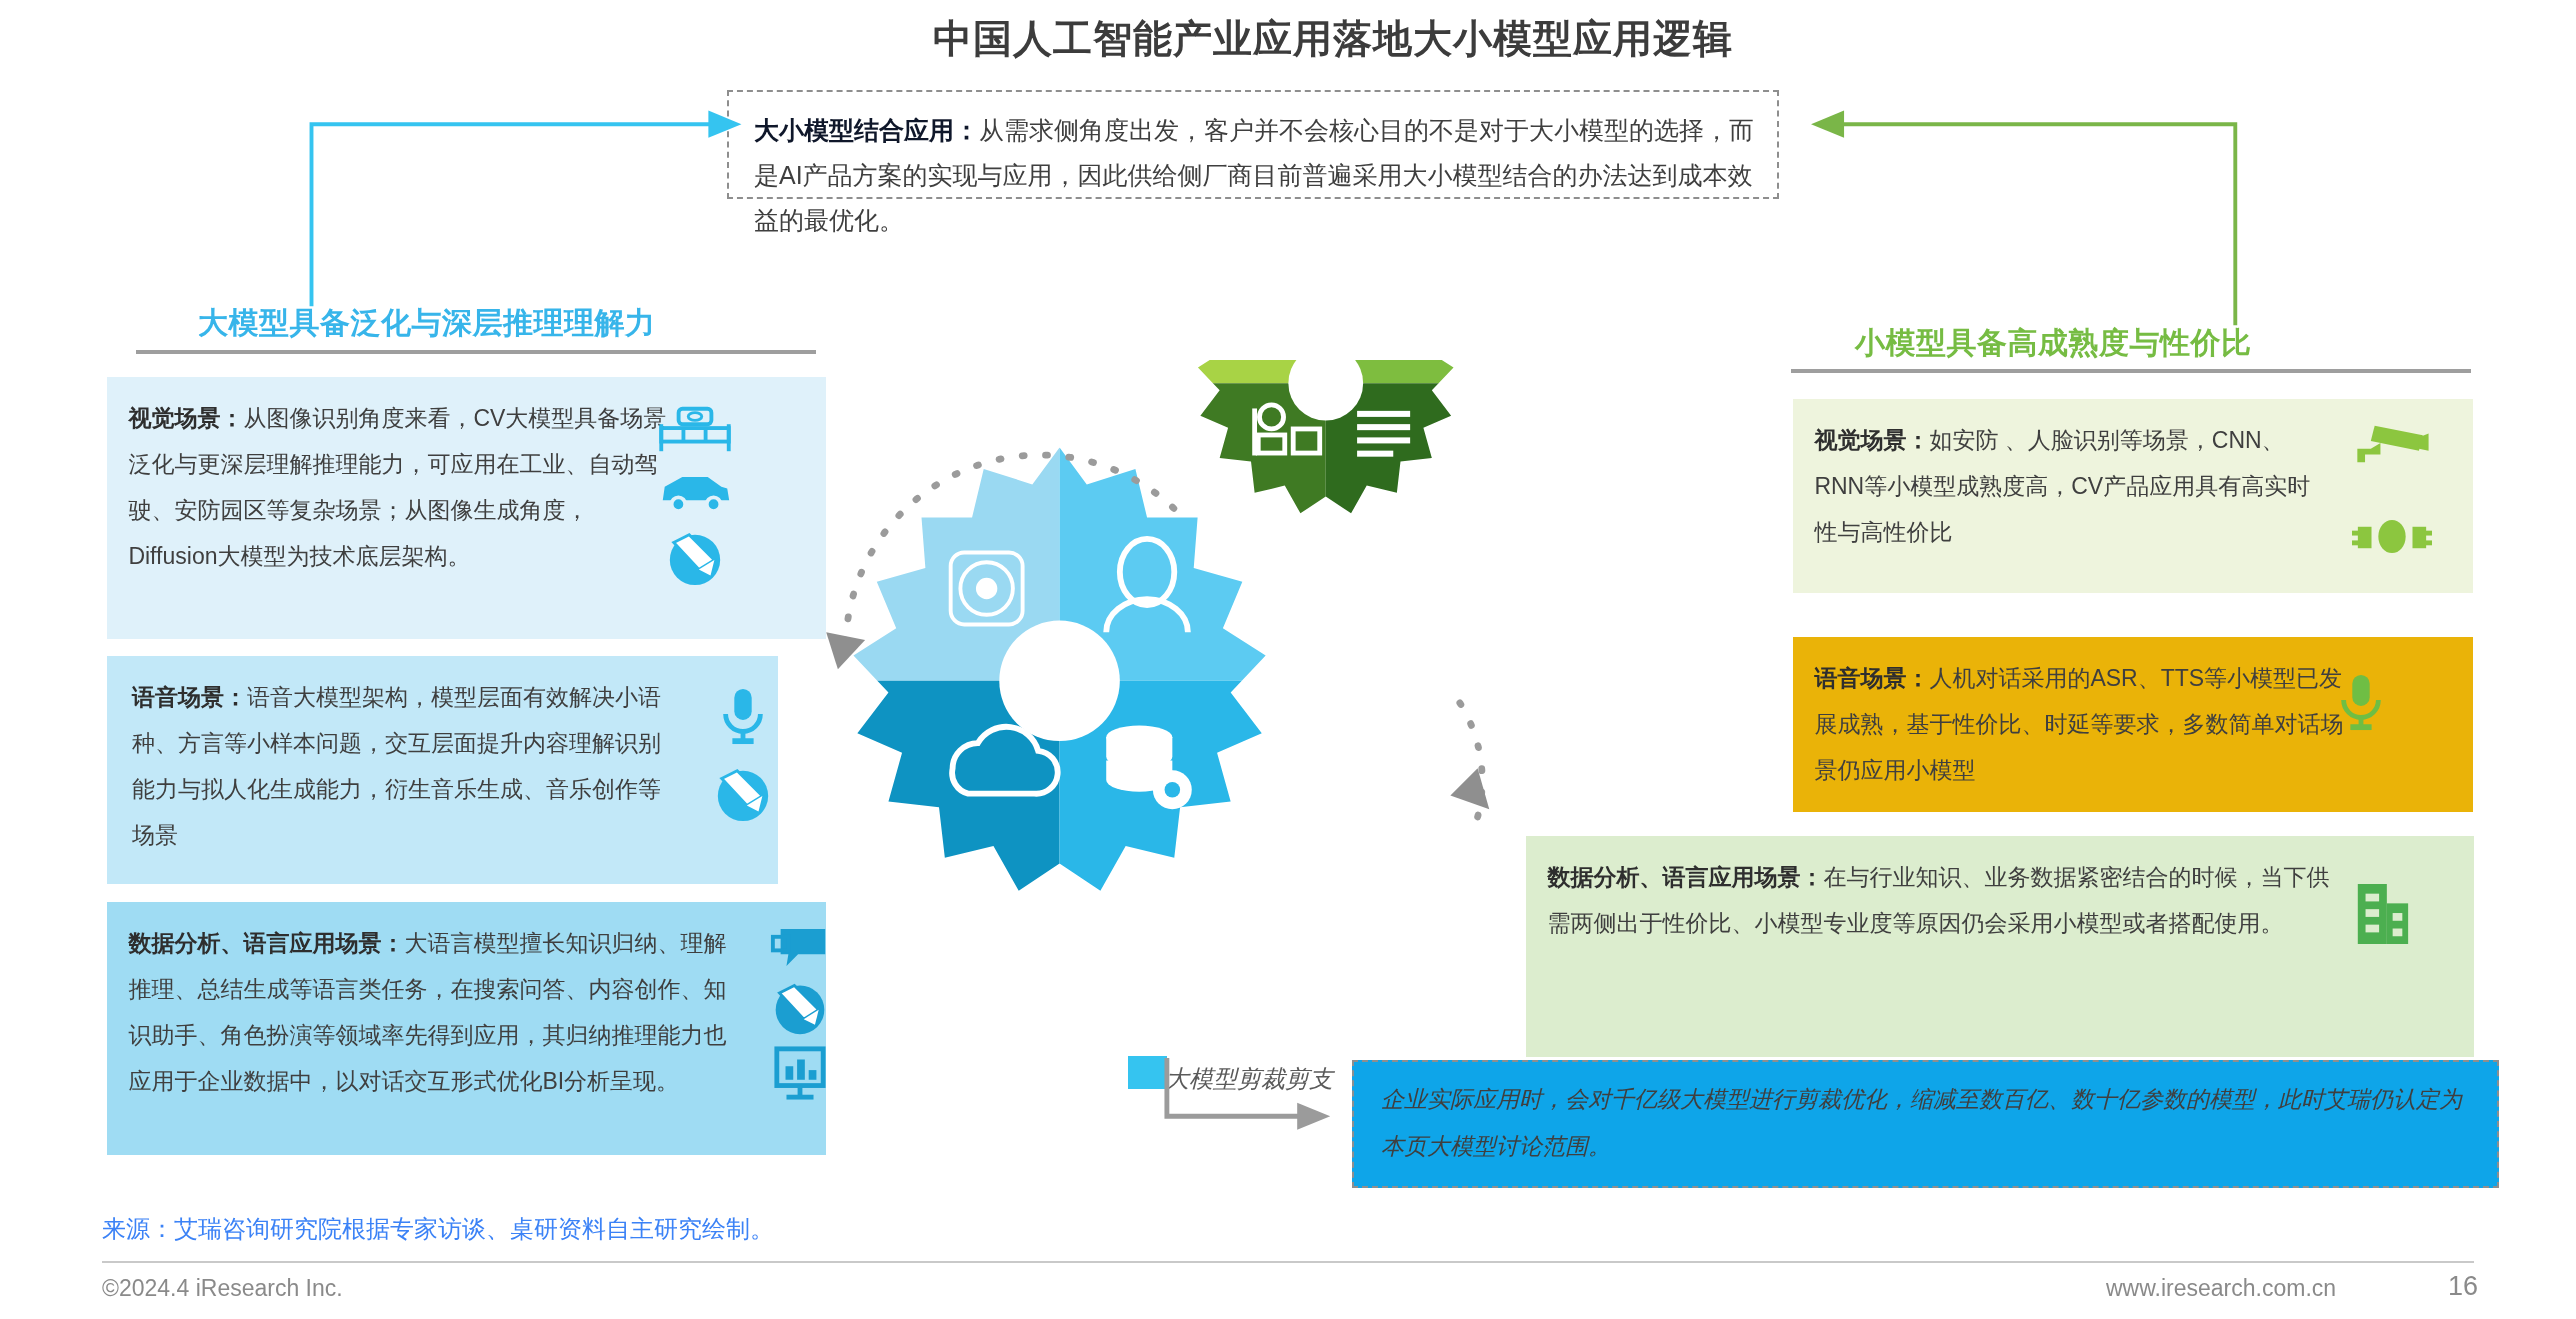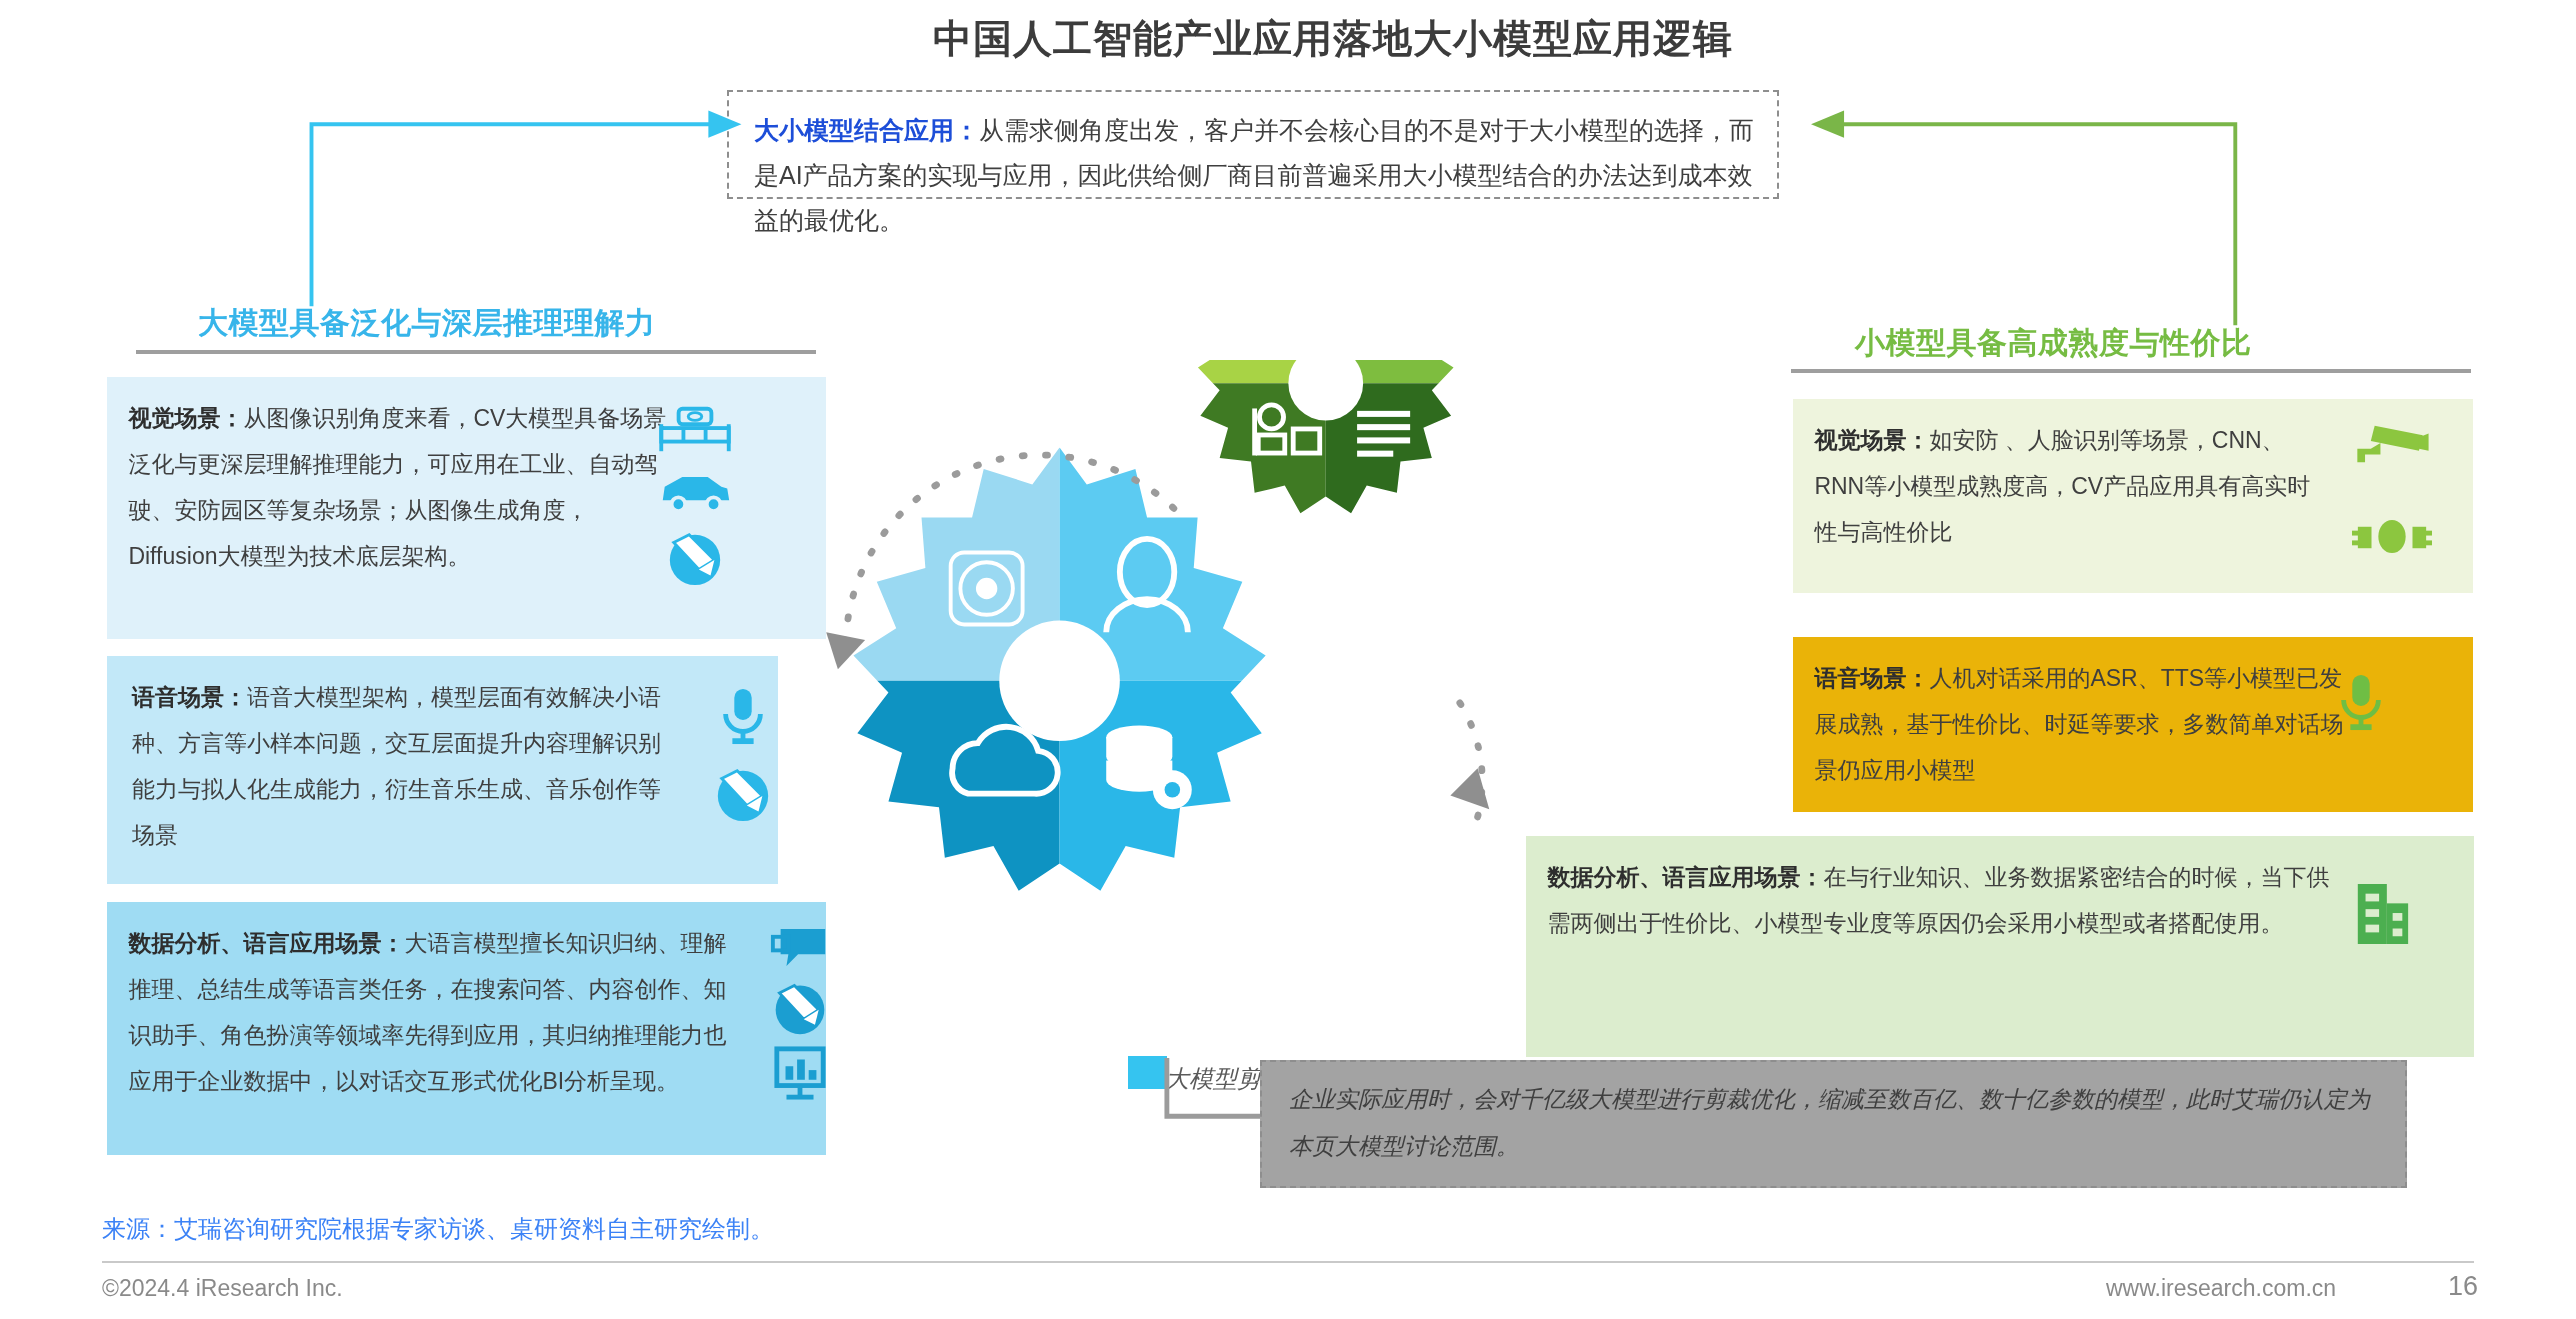--- a/index.html
+++ b/index.html
@@ -14,21 +14,21 @@
     font-size:39px;font-weight:bold;color:#3c3c3c;letter-spacing:1px;margin-left:45px;
   }
 
   
   #top-callout{
     top:90px;left:727px;width:1052px;height:109px;
     border:2.9px dashed #8e8e8e;background:#fff;
     padding:15.6px 23px 9.7px 25px;box-sizing:border-box;
   }
   #top-callout .body{font-size:25px;line-height:45px;color:#3f3f3f;}
-  #top-callout .body b{font-weight:bold;color:#1d4ed8;}
+  #top-callout .body b{font-weight:bold;color:#0f172a;}
 
   
   .sec-head{font-size:30px;font-weight:bold;letter-spacing:0.5px;white-space:nowrap;}
   .sec-rule{height:3.9px;background:#9e9e9e;}
   #left-head{top:303px;left:198px;color:#37b5ea;}
   #left-rule{top:350px;left:136px;width:680px;}
   #right-head{top:323px;left:1855px;color:#76bc43;}
   #right-rule{top:369px;left:1791px;width:680px;}
 
   
@@ -39,22 +39,22 @@
   #box-l1{top:377px;left:107px;width:719px;height:262px;background:#dff1fa;}
   #box-l2{top:656px;left:107px;width:671px;height:228px;background:#c2e8f8;padding-left:25px;}
   #box-l3{top:902px;left:107px;width:719px;height:253px;background:#9fdcf3;}
 
   #box-r1{top:399px;left:1793px;width:680px;height:194px;background:#eef4dd;}
   #box-r2{top:637px;left:1793px;width:680px;height:175px;background:#eab308;}
   #box-r3{top:836px;left:1526px;width:948px;height:221px;background:#dcedce;}
 
   
   #bottom-callout{
-    top:1060px;left:1260px;width:1147px;height:128px;
-    border:2.9px dashed #8e8e8e;background:#a3a3a3;
+    top:1060px;left:1352px;width:1147px;height:128px;
+    border:2.9px dashed #8e8e8e;background:#0ea5e9;
     box-sizing:border-box;padding:13.6px 27px;
   }
   #bottom-callout .body{font-size:23px;line-height:47px;font-style:italic;color:#3f3f3f;}
 
   
   #prune-label{top:1063px;left:1165px;font-size:24px;font-style:italic;color:#5a5a5a;white-space:nowrap;}
   #prune-swatch{top:1056px;left:1128px;width:39px;height:33px;background:#35c4f0;}
 
   
   #source-note{top:1213px;left:102px;font-size:24px;color:#3b82f6;}

